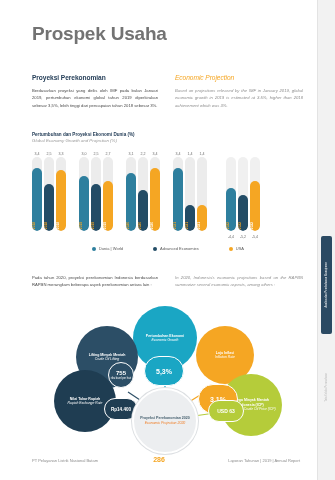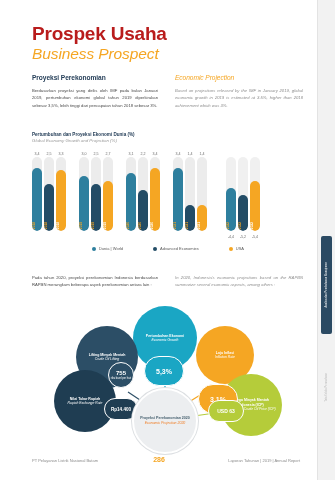--- a/index.html
+++ b/index.html
@@ -43,21 +43,21 @@
     text-align: center;
   }
   .edge-tab-dark { top: 236px; height: 98px; background: #2b4a63; }
   .edge-tab-dark span { color: #ffffff; }
   .edge-tab-light { top: 344px; height: 86px; background: #f2f2f2; }
   .edge-tab-light span { color: #b9b9b9; }
 
   
   .hdr { position: absolute; left: 32px; top: 24px; }
   .hdr-id {
-    font-size: 19px; font-weight: bold; color: #b91c1c;
+    font-size: 19px; font-weight: bold; color: #737373;
     letter-spacing: -.2px; line-height: 1.05;
   }
   .hdr-en {
     font-size: 15.5px; font-style: italic; color: #f5a623;
     letter-spacing: -.1px; line-height: 1.15; margin-top: 1px;
   }
 
   
   .col-l { position: absolute; left: 32px; top: 74px; width: 126px; }
   .col-r { position: absolute; left: 175px; top: 74px; width: 128px; }
@@ -174,21 +174,20 @@
     <div class="edge-tab edge-tab-dark">
       <span>Analisa dan Pembahasan Manajemen</span>
     </div>
     <div class="edge-tab edge-tab-light">
       <span>Tata Kelola Perusahaan</span>
     </div>
   </div>
 
   <div class="hdr">
     <div class="hdr-id">Prospek Usaha</div>
-    <div class="hdr-en">Business Prospect</div>
   </div>
 
   <div class="col-l">
     <div class="sub-id">Proyeksi Perekonomian</div>
     <div class="body-id">Berdasarkan proyeksi yang dirilis oleh IMF pada bulan Januari 2019, pertumbuhan ekonomi global tahun 2019 diperkirakan sebesar 3,5%, lebih tinggi dari pencapaian tahun 2018 sebesar 3%.</div>
   </div>
   <div class="col-r">
     <div class="sub-en">Economic Projection</div>
     <div class="body-en">Based on projections released by the IMF in January 2019, global economic growth in 2019 is estimated at 3.5%, higher than 2018 achievement which was 3%.</div>
   </div>

